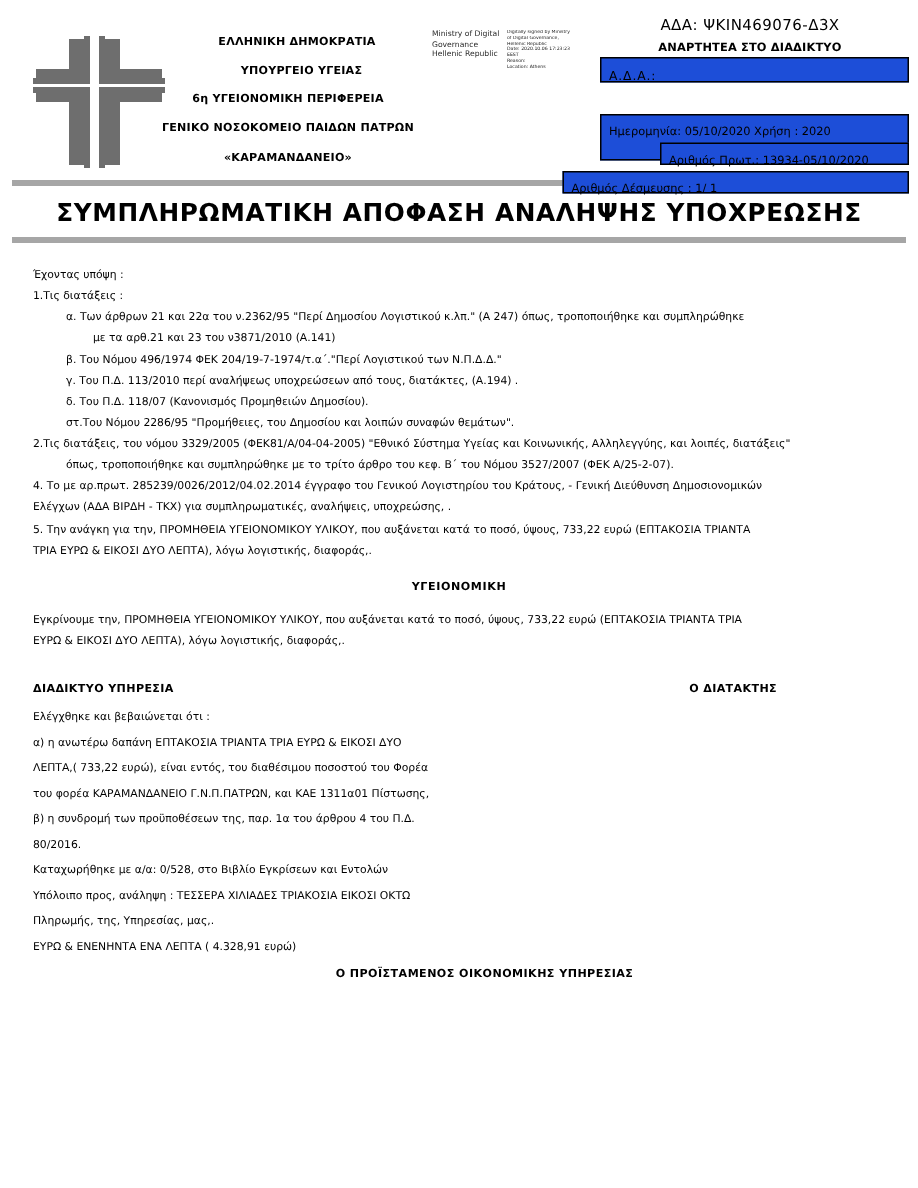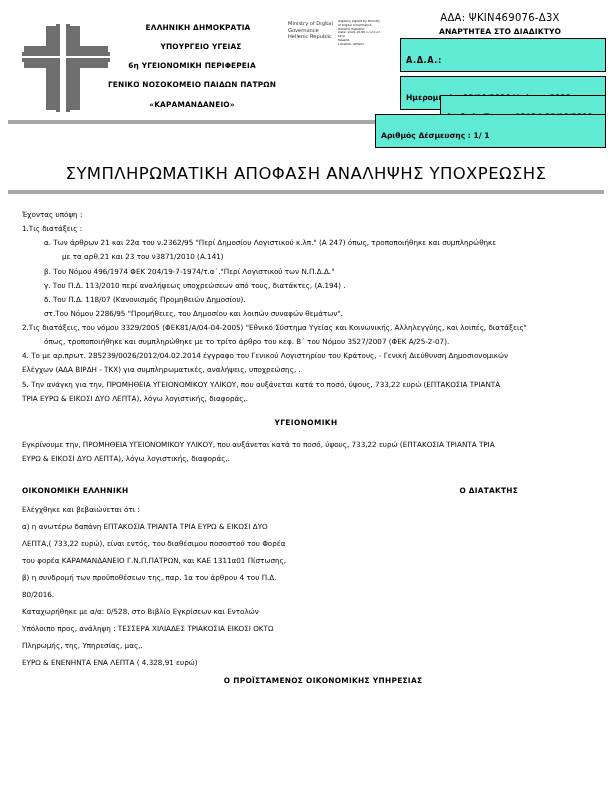--- a/index.html
+++ b/index.html
@@ -101,45 +101,44 @@
     font-size: 7.6px;
     font-weight: bold;
     letter-spacing: 0.1px;
     white-space: nowrap;
   }
   .infobox {
     position: absolute;
     border: 1px solid #000;
     box-sizing: border-box;
     font-size: 7.6px;
-    font-weight: bold;
-    padding: 16px 5px;
-    white-space: nowrap;
-    background: #5eead4;
+    font-weight: normal;
+    padding: 6px 5px;
+    white-space: nowrap;
+    background: #1d4ed8;
   }
   .box-ada   { right: 6px; top: 38px;  width: 206px; height: 17px; font-size: 8.2px; letter-spacing: 0.6px; }
   .box-date  { right: 6px; top: 76px;  width: 206px; height: 31px; }
   .box-prot  { right: 6px; top: 95px;  width: 166px; height: 15px; }
   .box-desm  { right: 6px; top: 114px; width: 231px; height: 15px; }
 
   
   .rule {
     height: 4px;
     background: #a6a6a6;
     margin: 0 8px;
   }
   .rule.top { margin-top: 2px; }
   .doc-title {
     text-align: center;
     font-size: 16.5px;
     letter-spacing: 0.4px;
     padding: 8px 0 7px 0;
-    font-weight: normal;
-    white-space: nowrap;
-    margin-top: 32px;
+    font-weight: bold;
+    white-space: nowrap;
   }
 
   
   .body {
     padding: 16px 22px 0 22px;
     font-size: 7.2px;
     line-height: 1.52;
   }
   .ln { margin: 0 0 3.2px 0; }
   .lvl1 { padding-left: 0; }
@@ -283,21 +282,21 @@
 
     <div class="ln lvl1">5. Την ανάγκη για την, ΠΡΟΜΗΘΕΙΑ ΥΓΕΙΟΝΟΜΙΚΟΥ ΥΛΙΚΟΥ, που αυξάνεται κατά το ποσό, ύψους, 733,22 ευρώ (ΕΠΤΑΚΟΣΙΑ ΤΡΙΑΝΤΑ</div>
     <div class="ln lvl1">ΤΡΙΑ ΕΥΡΩ &amp; ΕΙΚΟΣΙ ΔΥΟ ΛΕΠΤΑ), λόγω λογιστικής, διαφοράς,.</div>
 
     <div class="section-head">ΥΓΕΙΟΝΟΜΙΚΗ</div>
 
     <div class="ln decision-para">Εγκρίνουμε την, ΠΡΟΜΗΘΕΙΑ ΥΓΕΙΟΝΟΜΙΚΟΥ ΥΛΙΚΟΥ, που αυξάνεται κατά το ποσό, ύψους,  733,22 ευρώ (ΕΠΤΑΚΟΣΙΑ ΤΡΙΑΝΤΑ ΤΡΙΑ</div>
     <div class="ln decision-para">ΕΥΡΩ &amp; ΕΙΚΟΣΙ ΔΥΟ ΛΕΠΤΑ), λόγω λογιστικής, διαφοράς,.</div>
 
     <div class="signers">
-      <div class="s-left">ΟΙΚΟΝΟΜΙΚΗ ΕΛΛΗΝΙΚΗ</div>
+      <div class="s-left">ΔΙΑΔΙΚΤΥΟ ΥΠΗΡΕΣΙΑ</div>
       <div class="s-right">Ο ΔΙΑΤΑΚΤΗΣ</div>
     </div>
 
     <div class="verify">
       <div class="ln">Ελέγχθηκε και βεβαιώνεται ότι :</div>
       <div class="ln">α) η ανωτέρω δαπάνη ΕΠΤΑΚΟΣΙΑ ΤΡΙΑΝΤΑ ΤΡΙΑ ΕΥΡΩ &amp; ΕΙΚΟΣΙ ΔΥΟ</div>
       <div class="ln">ΛΕΠΤΑ,( 733,22 ευρώ), είναι εντός, του διαθέσιμου ποσοστού του Φορέα</div>
       <div class="ln">του φορέα ΚΑΡΑΜΑΝΔΑΝΕΙΟ Γ.Ν.Π.ΠΑΤΡΩΝ, και ΚΑΕ 1311α01 Πίστωσης,</div>
       <div class="ln">β) η συνδρομή των προϋποθέσεων της, παρ. 1α του άρθρου 4 του Π.Δ.</div>
       <div class="ln">80/2016.</div>

